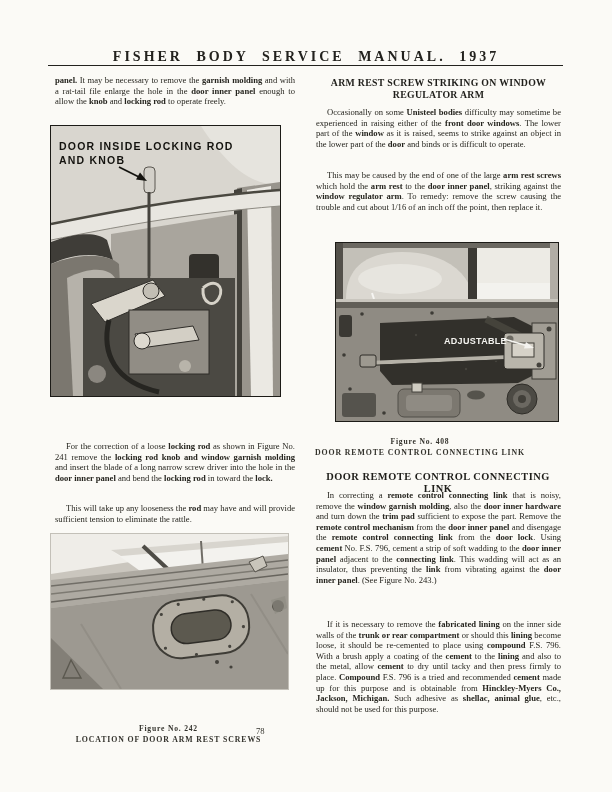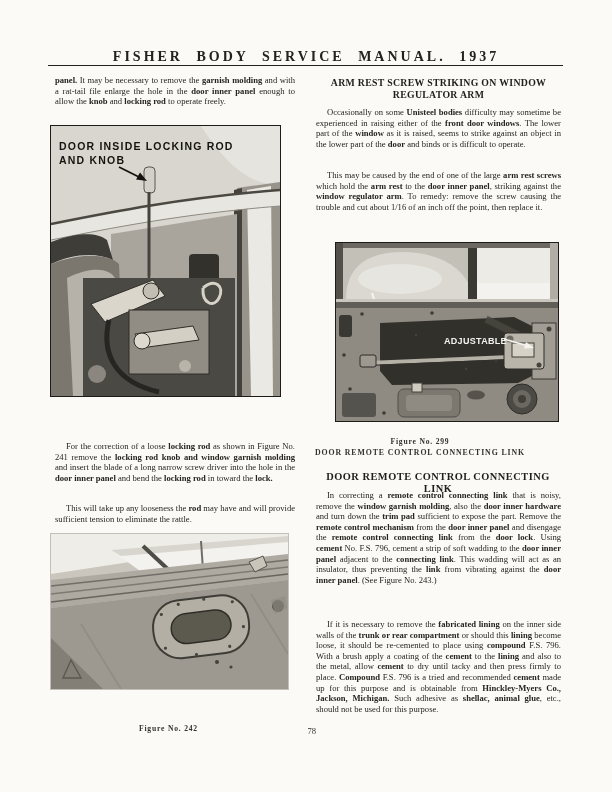--- a/index.html
+++ b/index.html
@@ -17,21 +17,21 @@
   .para{font-size:8.6px;line-height:10.6px;text-align:justify;color:#26251f;}
   .para.indent{text-indent:11px;}
   .b{font-weight:bold;}
   .heading{font-weight:bold;font-size:9.8px;line-height:11.5px;letter-spacing:0.3px;text-align:center;color:#1f1e1a;}
   .h2size{font-size:10.4px;letter-spacing:0.5px;}
   .caption{text-align:center;font-weight:bold;color:#33322c;}
   .caption .cap-no{font-size:7.6px;letter-spacing:0.8px;}
   .caption .cap-ti{font-size:7.8px;letter-spacing:0.9px;margin-top:2px;}
   .photo-frame{border:1.3px solid #1c1b17;background:#fdba74;line-height:0;text-align:right;}
   .photo-noframe{border:1px solid #c3c0b8;background:#cac6be;line-height:0;}
-  .pageno{font-size:8.6px;text-align:right;color:#33322c;}
+  .pageno{font-size:8.6px;text-align:left;color:#33322c;}
   svg{display:block;}
 </style>
 </head>
 <body>
 
 <div class="page">
 
   <div class="abs header-title">FISHER BODY SERVICE MANUAL. 1937</div>
   <div class="abs header-rule"></div>
 
@@ -126,20 +126,21 @@
         <circle cx="227" cy="72" r="6" fill="#4f4c45"></circle>
         <polygon points="220,66 234,62 236,74 224,80" fill="#8f8b83" opacity="0.7"></polygon>
         <circle cx="166" cy="128" r="2" fill="#44423c"></circle>
         <circle cx="180" cy="133" r="1.6" fill="#44423c"></circle>
       </g>
       <polygon points="20,126 30,144 12,144" fill="none" stroke="#5b584f" stroke-width="1.4"></polygon>
     </svg>
   </div>
   <div class="abs caption" style="top:692px;left:50px;width:237px;margin-top:32px;">
     <div class="cap-no">Figure No. 242</div>
+    <div class="cap-ti">LOCATION OF DOOR ARM REST SCREWS</div>
   </div>
 
   <div class="abs heading" style="top:77px;left:316px;width:245px;">ARM REST SCREW STRIKING ON WINDOW REGULATOR ARM</div>
   <div class="abs para indent" style="top:107px;left:316px;width:245px;"><span>Occasionally on some </span><span class="b">Unisteel bodies</span><span> difficulty may sometime be experienced in raising either of the </span><span class="b">front door windows</span><span>. The lower part of the </span><span class="b">window</span><span> as it is raised, seems to strike against an object in the lower part of the </span><span class="b">door</span><span> and binds or is difficult to operate.</span></div>
   <div class="abs para indent" style="top:170px;left:316px;width:245px;"><span>This may be caused by the end of one of the large </span><span class="b">arm rest screws</span><span> which hold the </span><span class="b">arm rest</span><span> to the </span><span class="b">door inner panel</span><span>, striking against the </span><span class="b">window regulator arm</span><span>. To remedy: remove the screw causing the trouble and cut about 1/16 of an inch off the point, then replace it.</span></div>
 
   <div class="abs photo-frame" style="top:242px;left:308px;margin-left:27px;">
     <svg width="222" height="178" viewBox="0 0 222 178">
       <rect width="222" height="178" fill="#8f8b83"></rect>
       <g>
@@ -199,21 +200,21 @@
         <rect x="76" y="140" width="10" height="9" fill="#cfcbc1" stroke="#44423c"></rect>
         <circle cx="186" cy="156" r="15" fill="#4c4a44" stroke="#2f2d28"></circle>
         <circle cx="186" cy="156" r="9" fill="#6b6861"></circle>
         <circle cx="186" cy="156" r="4" fill="#413f39"></circle>
         <ellipse cx="140" cy="152" rx="9" ry="4.5" fill="#55534c"></ellipse>
         <rect x="6" y="150" width="34" height="24" rx="3" fill="#55534d"></rect>
       </g>
     </svg>
   </div>
   <div class="abs caption" style="top:437px;left:308px;width:224px;">
-    <div class="cap-no">Figure No. 299</div>
+    <div class="cap-no">Figure No. 408</div>
     <div class="cap-ti">DOOR REMOTE CONTROL CONNECTING LINK</div>
   </div>
 
   <div class="abs heading h2size" style="top:471px;left:312px;width:252px;">DOOR REMOTE CONTROL CONNECTING LINK</div>
   <div class="abs para indent" style="top:490px;left:316px;width:245px;"><span>In correcting a </span><span class="b">remote control connecting link</span><span> that is noisy, remove the </span><span class="b">window garnish molding</span><span>, also the </span><span class="b">door inner hardware</span><span> and turn down the </span><span class="b">trim pad</span><span> sufficient to expose the part. Remove the </span><span class="b">remote control mechanism</span><span> from the </span><span class="b">door inner panel</span><span> and disengage the </span><span class="b">remote control connecting link</span><span> from the </span><span class="b">door lock</span><span>. Using </span><span class="b">cement</span><span> No. F.S. 796, cement a strip of soft wadding to the </span><span class="b">door inner panel</span><span> adjacent to the </span><span class="b">connecting link</span><span>. This wadding will act as an insulator, thus preventing the </span><span class="b">link</span><span> from vibrating against the </span><span class="b">door inner panel</span><span>. (See Figure No. 243.)</span></div>
 
   <div class="abs para indent" style="top:619px;left:316px;width:245px;"><span>If it is necessary to remove the </span><span class="b">fabricated lining</span><span> on the inner side walls of the </span><span class="b">trunk or rear compartment</span><span> or should this </span><span class="b">lining</span><span> become loose, it should be re-cemented to place using </span><span class="b">compound</span><span> F.S. 796. With a brush apply a coating of the </span><span class="b">cement</span><span> to the </span><span class="b">lining</span><span> and also to the metal, allow </span><span class="b">cement</span><span> to dry until tacky and then press firmly to place. </span><span class="b">Compound</span><span> F.S. 796 is a tried and recommended </span><span class="b">cement</span><span> made up for this purpose and is obtainable from </span><span class="b">Hinckley-Myers Co., Jackson, Michigan.</span><span> Such adhesive as </span><span class="b">shellac, animal glue</span><span>, etc., should not be used for this purpose.</span></div>
 
   <div class="abs pageno" style="top:726px;left:256px;width:60px;">78</div>
 

